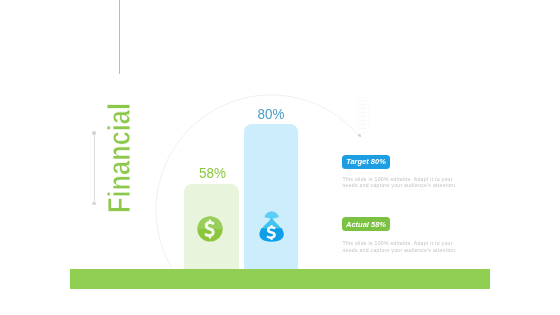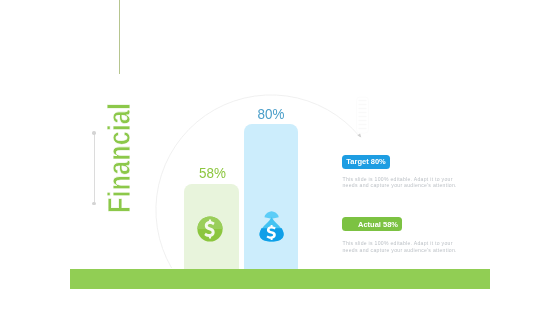--- a/index.html
+++ b/index.html
@@ -24,23 +24,23 @@
   .pct{position:absolute;font-size:14.6px;font-weight:normal;transform:scaleX(0.92);}
   .pct-green{left:185px;top:164.8px;width:55px;text-align:center;color:#8cc63e;}
   .pct-blue{left:244px;top:105.8px;width:54px;text-align:center;color:#4a9ec9;}
 
   svg.art{position:absolute;left:0;top:0;width:560px;height:315px;overflow:visible;}
   .icon-dollar{position:absolute;left:197px;top:216px;width:26px;height:26px;}
   .icon-bag{position:absolute;left:257.8px;top:206px;width:28px;height:36px;}
 
   
   .pill{position:absolute;height:14px;width:48px;border-radius:3.5px;display:flex;align-items:center;justify-content:center;
-        color:#fff;font-size:7.5px;font-weight:bold;white-space:nowrap;}
+        color:#fff;font-size:7.5px;font-weight:bold;white-space:nowrap;font-style:italic;}
   .pill-blue{left:342px;top:154.5px;background:#1d9de2;}
-  .pill-green{left:342px;top:217px;background:#7cc242;padding-left:12px;}
+  .pill-green{left:342px;top:217px;background:#7cc242;}
   .desc{position:absolute;left:342.5px;width:120px;font-size:5.1px;color:#bcc1c6;line-height:6.9px;letter-spacing:0.29px;}
   .desc-1{top:175.5px;}
   .desc-2{top:240.2px;}
 </style>
 </head>
 <body>
 
 <div class="slide">
   <div class="top-line"></div>
 

